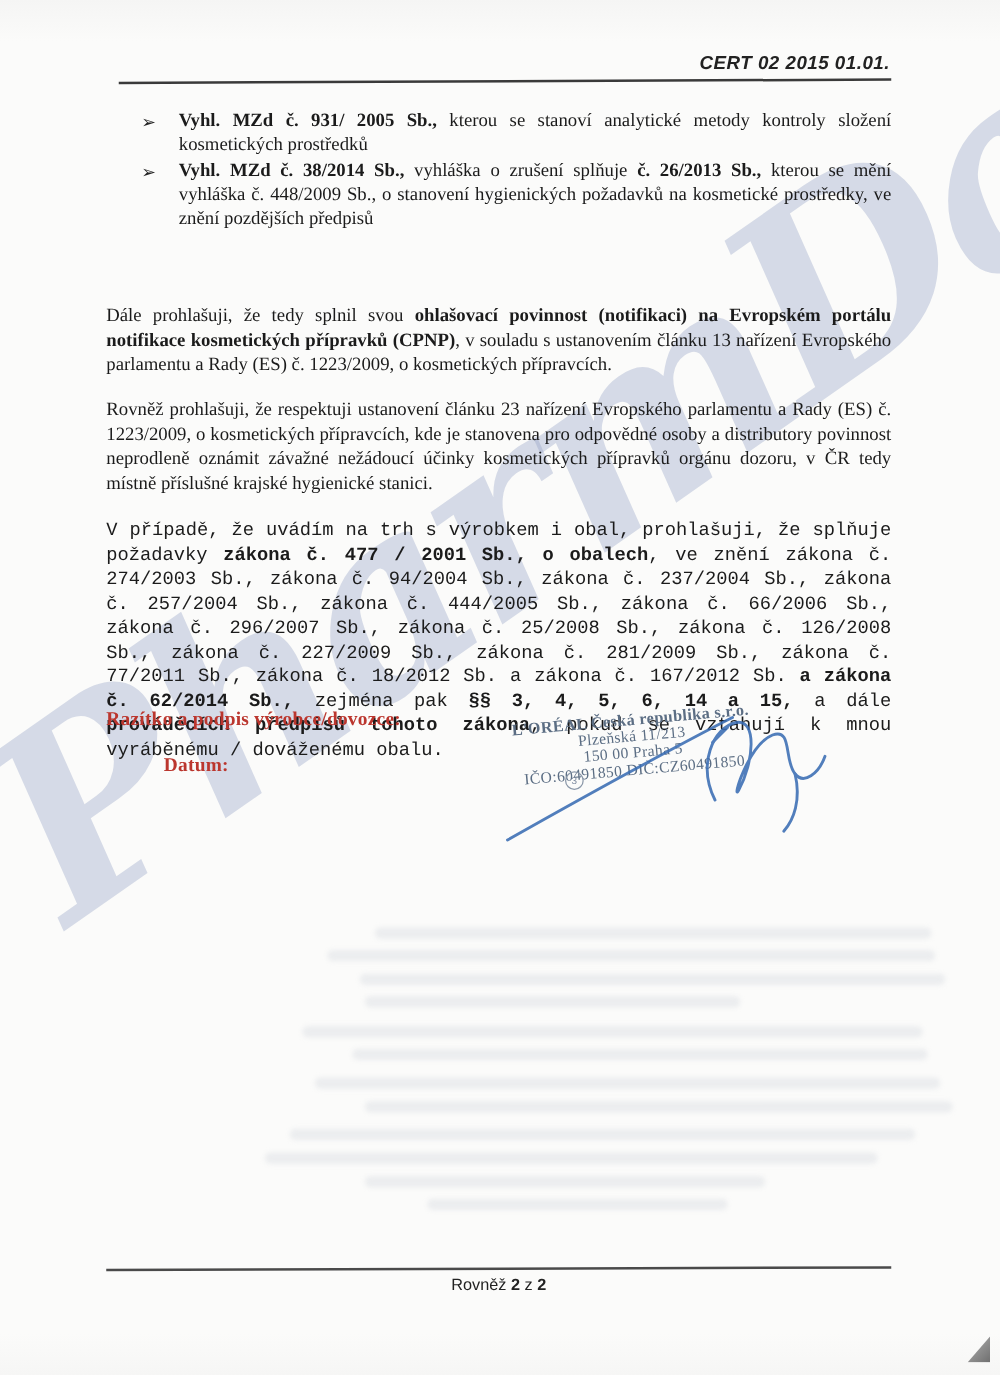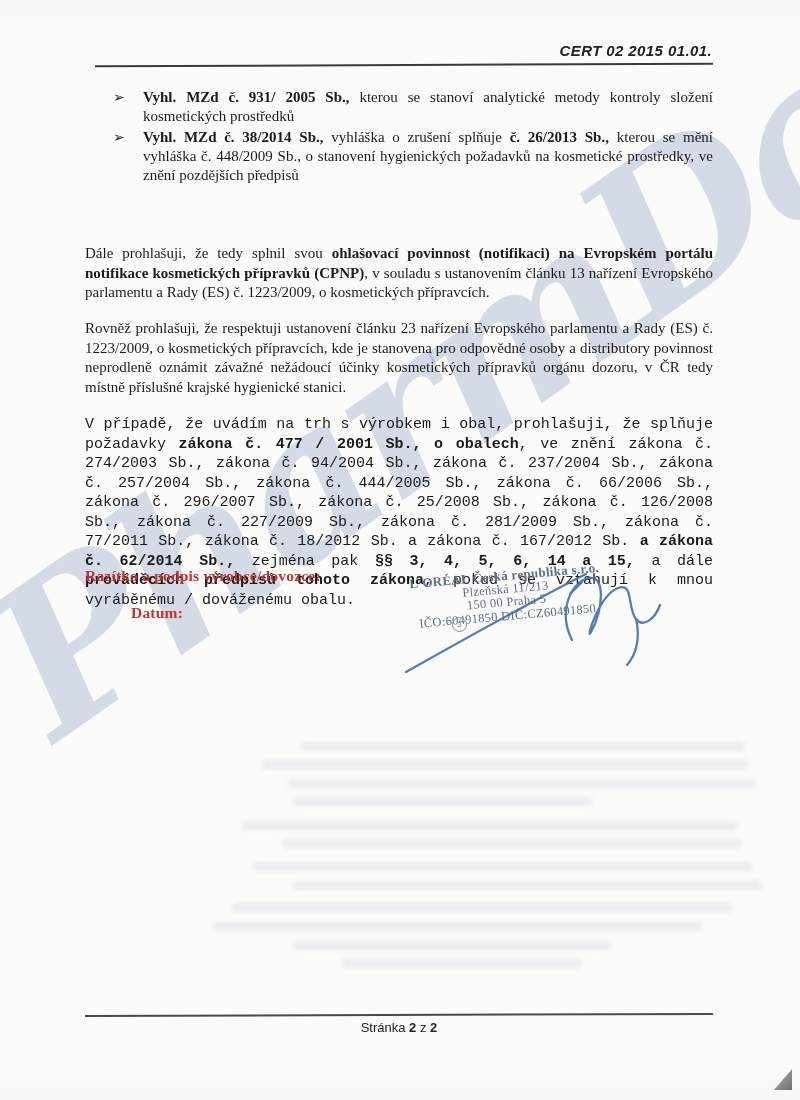--- a/index.html
+++ b/index.html
@@ -151,17 +151,17 @@
     <g fill="none" stroke="#3a6db3" stroke-width="2.3" stroke-linecap="round" opacity="0.88">
       <path d="M 46,124 C 92,98 168,56 218,30 L 226,26"></path>
       <path d="M 222,34 L 210,46"></path>
       <path d="M 212,92 C 198,64 210,34 229,30 C 246,27 243,62 231,84 C 225,95 238,48 258,40 C 274,34 267,60 276,71 C 283,80 295,71 300,57"></path>
       <path d="M 276,71 C 281,92 275,108 267,117"></path>
     </g>
   </svg>
 
   <div class="footer-rule"></div>
   <div class="footer">
-    <span>Stránka </span><span class="num">2</span><span> z </span><span class="num">2</span>
+    <span>Rovněž </span><span class="num">2</span><span> z </span><span class="num">2</span>
   </div>
 
   <div class="corner-mark"></div>
 </div>
 
 </body></html>

